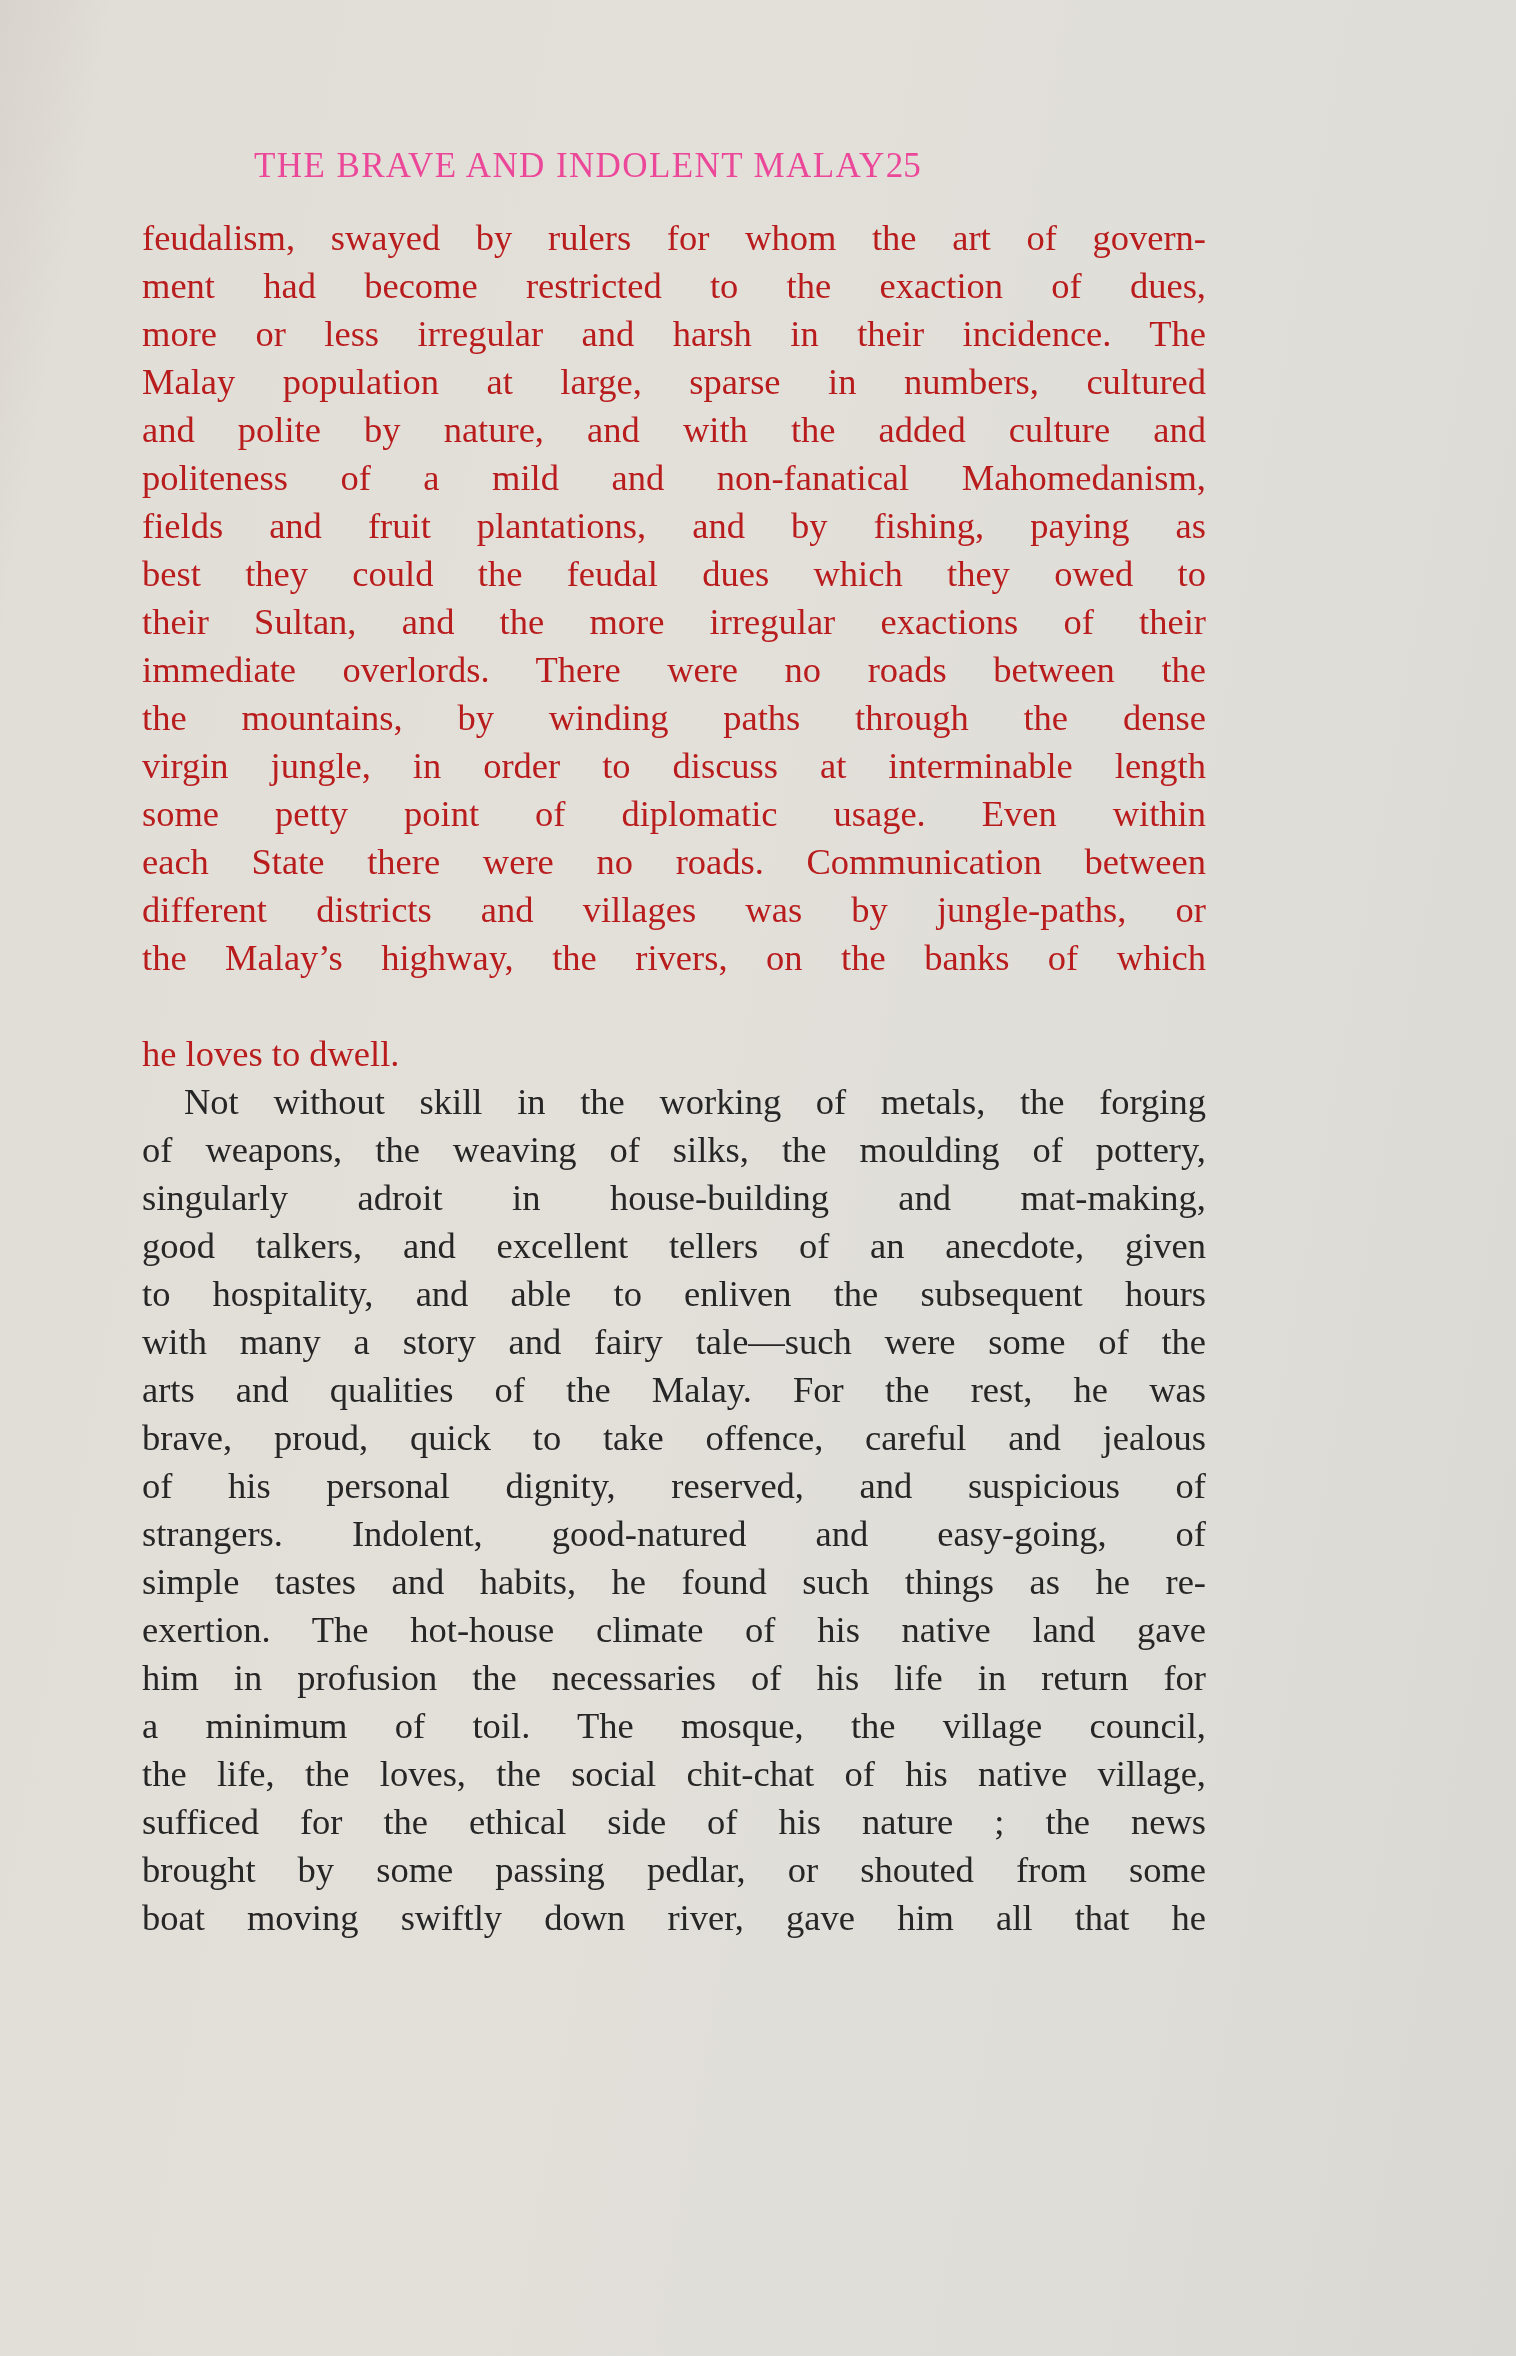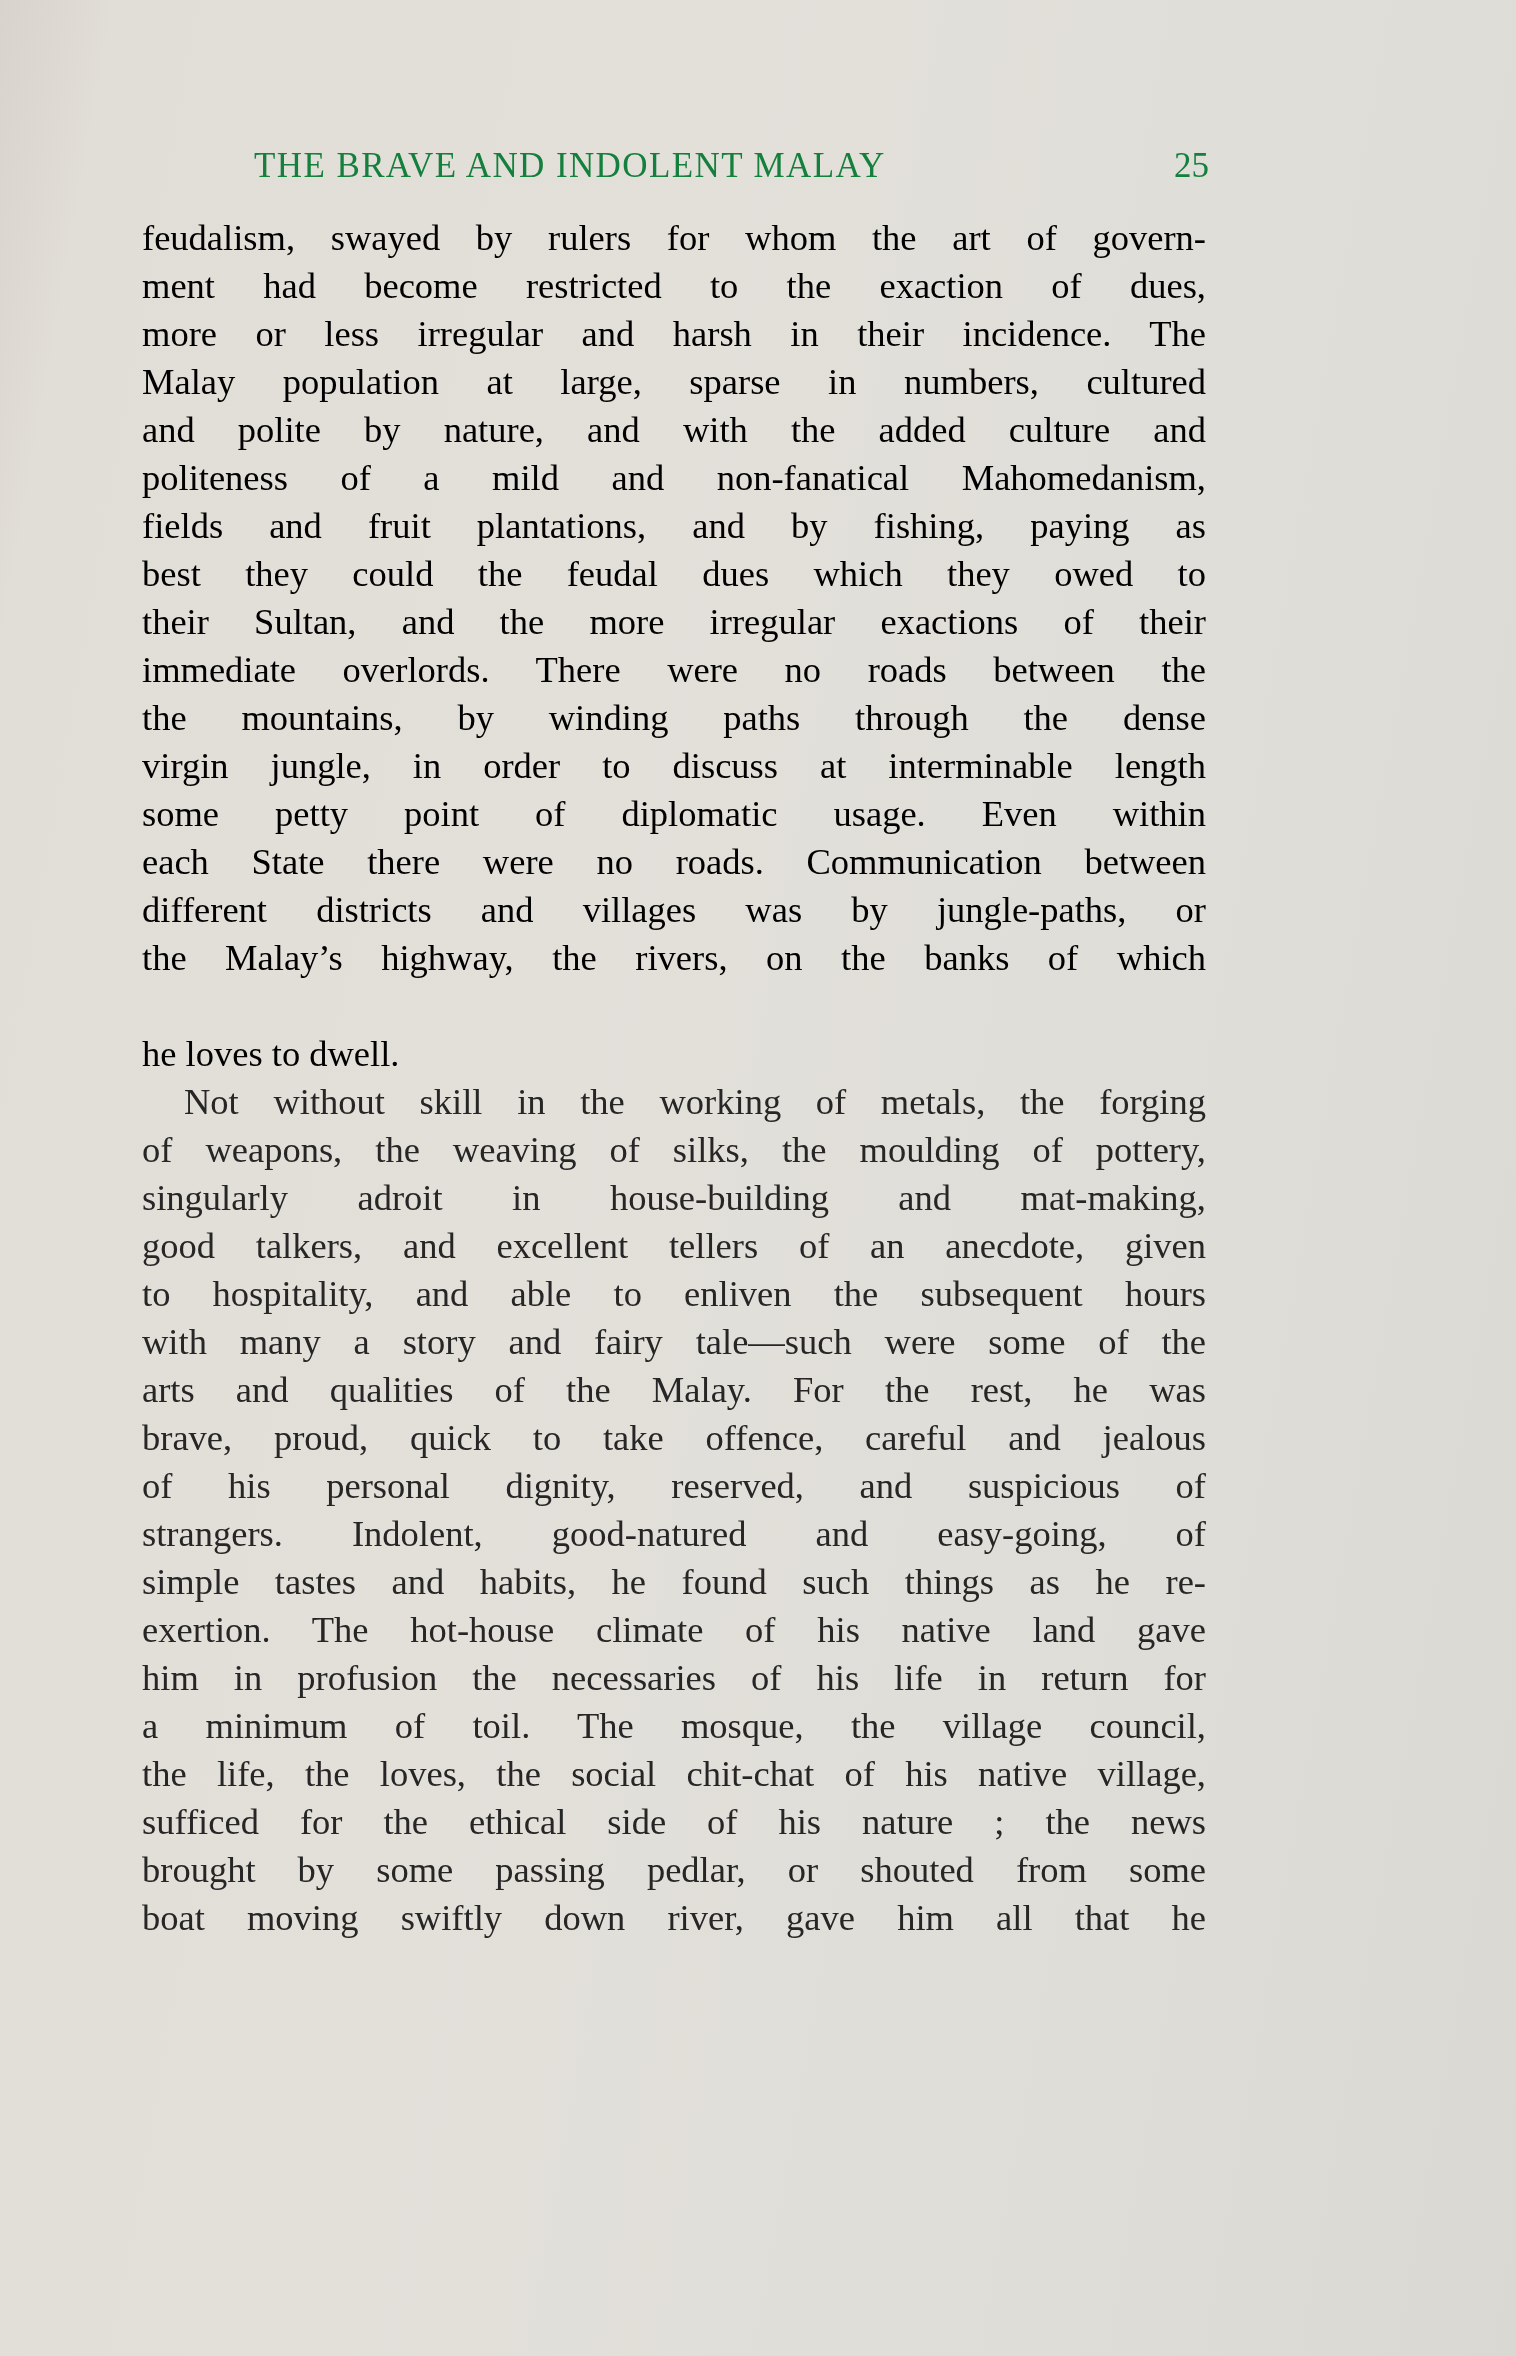--- a/index.html
+++ b/index.html
@@ -20,26 +20,25 @@
       left: 0; top: 0;
       width: 1516px; height: 2356px;
     }
     .running-head {
       position: absolute;
       left: 254px;
       top: 140px;
       width: 955px;
       height: 52px;
       display: flex;
-      justify-content: space-between;
       align-items: center;
       font-family: "Liberation Serif", "DejaVu Serif", serif;
       font-size: 35px;
       letter-spacing: 1.4px;
-      color: #15803d;
+      color: #ec4899;
     }
     .running-title { }
     .page-number { letter-spacing: 0; }
     .body-text {
       position: absolute;
       left: 142px;
       top: 214px;
       width: 1064px;
       font-family: "Liberation Serif", "DejaVu Serif", serif;
       font-size: 36.5px;
@@ -53,21 +52,21 @@
       text-align: justify;
       text-align-last: justify;
     }
     .line.last {
       text-align-last: left;
       margin-top: 48px;
     }
     .line.indent {
       padding-left: 42px;
     }
-    .p1 .line { color: #000000; }
+    .p1 .line { color: #b91c1c; }
   </style>
 </head>
 <body>
 
 <div class="page">
   <div class="running-head">
     <span class="running-title">THE BRAVE AND INDOLENT MALAY</span>
     <span class="page-number">25</span>
   </div>
 

